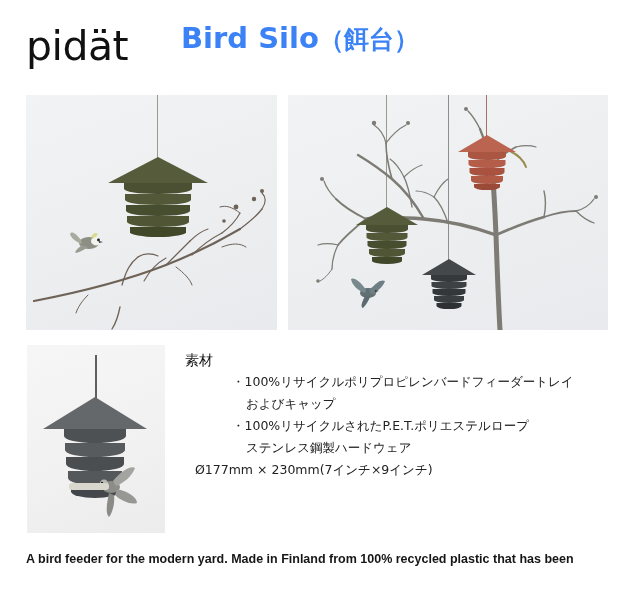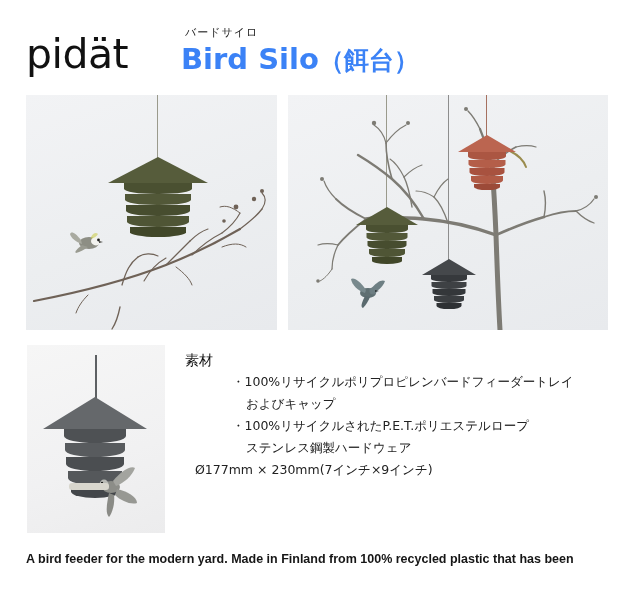--- a/index.html
+++ b/index.html
@@ -16,21 +16,20 @@
     position: relative;
   }
 
   
   .header {
     position: absolute;
     left: 26px;
     top: 18px;
     width: 582px;
     height: 62px;
-    margin-top: 8px;
   }
   .brand-logo {
     position: absolute;
     left: 0;
     top: 8px;
     font-size: 41px;
     line-height: 1;
     font-weight: 400;
     letter-spacing: -0.5px;
     color: #111111;
@@ -149,21 +148,20 @@
     font-family: "Liberation Sans", sans-serif;
   }
   .footer-desc span { display: block; }
 </style>
 </head>
 <body>
 
 <div class="header">
   <div class="brand-logo">pidät</div>
   <div class="title-block">
-    <div class="title-ruby">バードサイロ</div>
     <div class="title-main"><span>Bird Silo</span><span class="jp-paren">（餌台）</span></div>
   </div>
 </div>
 
 <div class="photo photo-left">
   <div class="sky"></div>
 
   <div class="cord" style="left:131px; top:0px; height:68px;"></div>
 
   <div class="feeder" style="left:81px; top:62px; width:101px; height:82px;">

